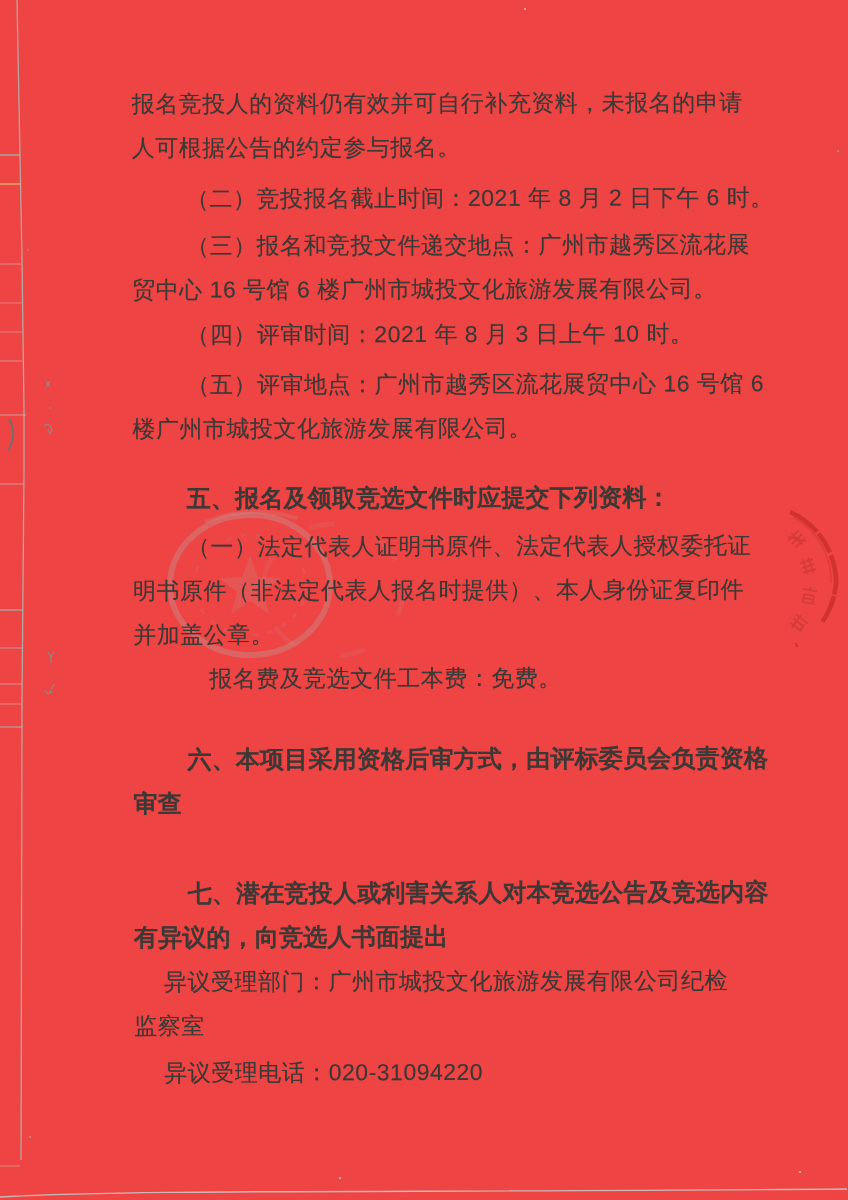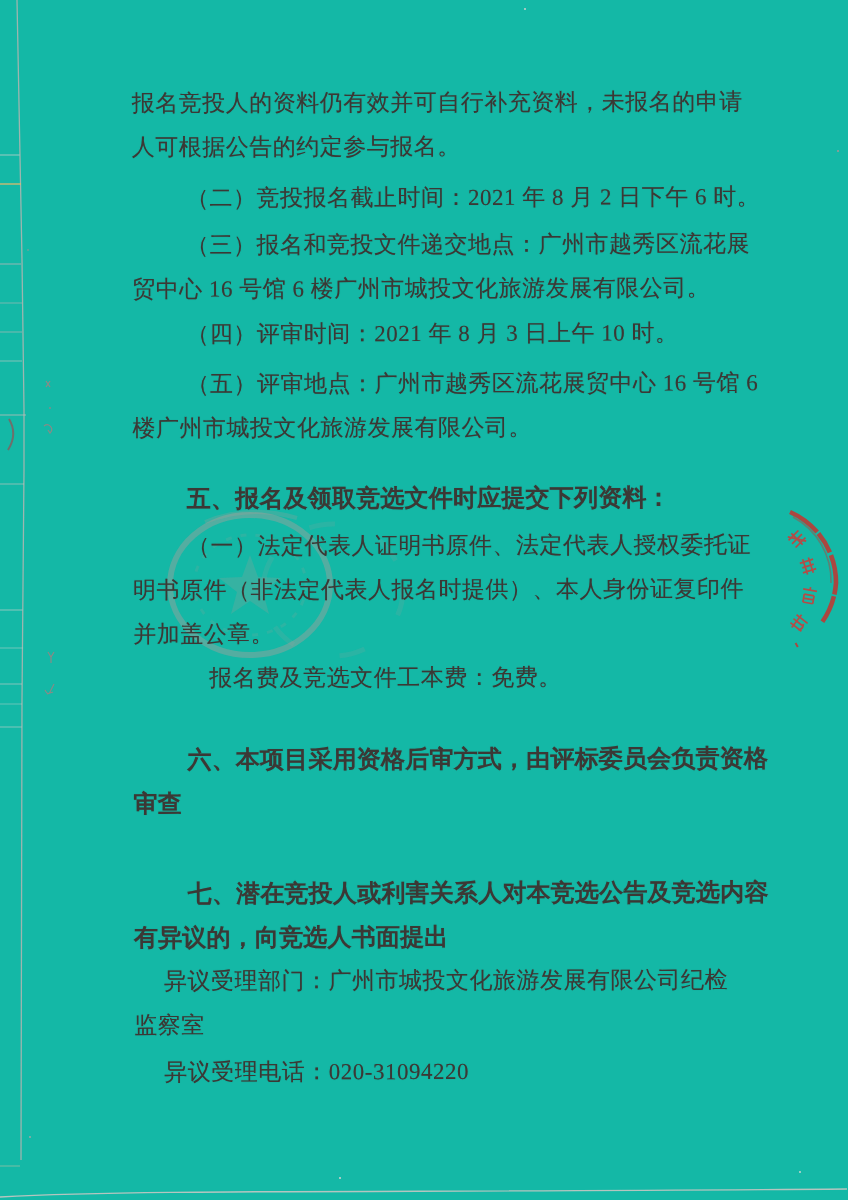--- a/index.html
+++ b/index.html
@@ -1,22 +1,22 @@
 <!DOCTYPE html>
 <html><head>
 <meta charset="utf-8">
 <style>
   html,body{margin:0;padding:0;background:#e8e8e6;}
   .page{
     position:relative;
     width:848px;height:1200px;
     margin:0 auto;
-    background:#14b8a6;
+    background:#ef4444;
     overflow:hidden;
-    font-family:Liberation Serif, serif;
+    font-family:Liberation Sans, sans-serif;
   }
   .artifact-layer{
     position:absolute;left:0;top:0;width:848px;height:1200px;
     pointer-events:none;
   }
   .doc{
     position:absolute;left:133px;top:81px;width:625px;
     color:#3b3835;
     font-size:23px;
     letter-spacing:0.5px;

